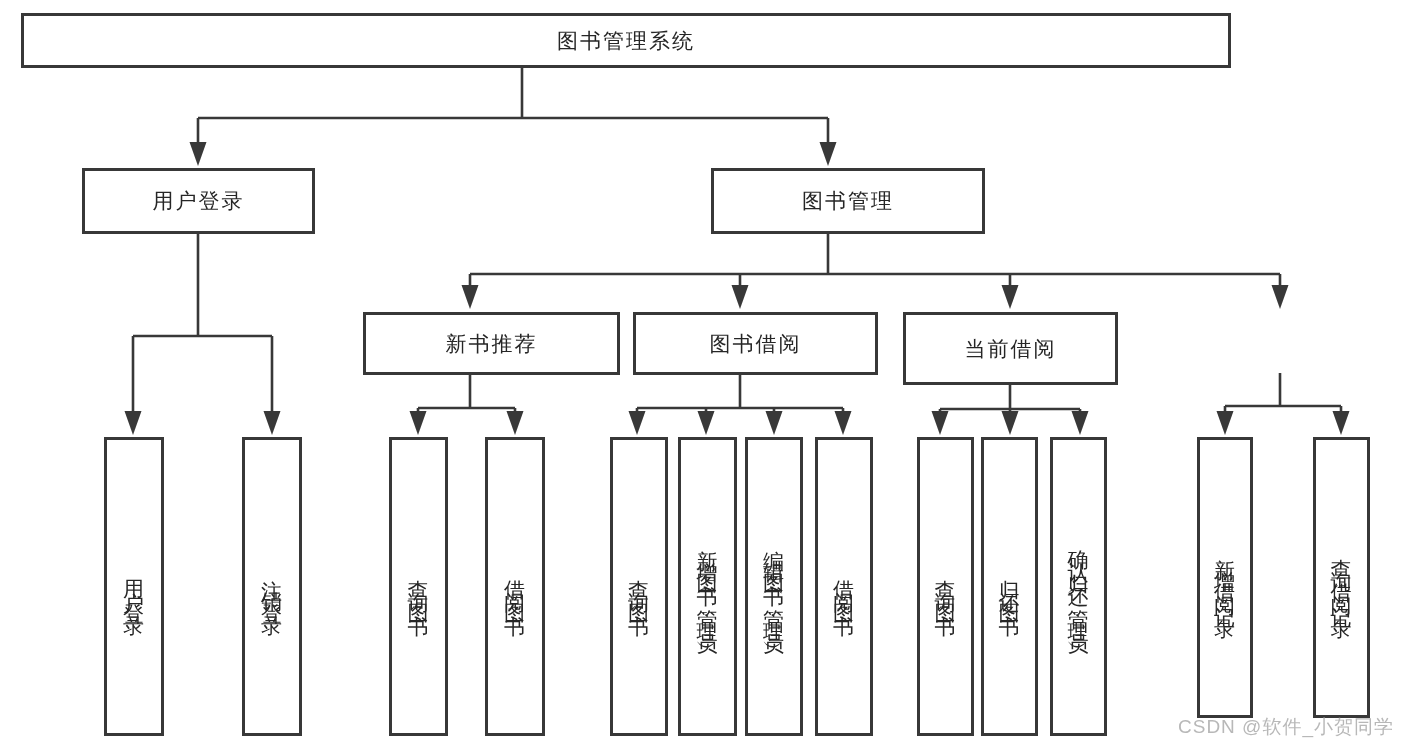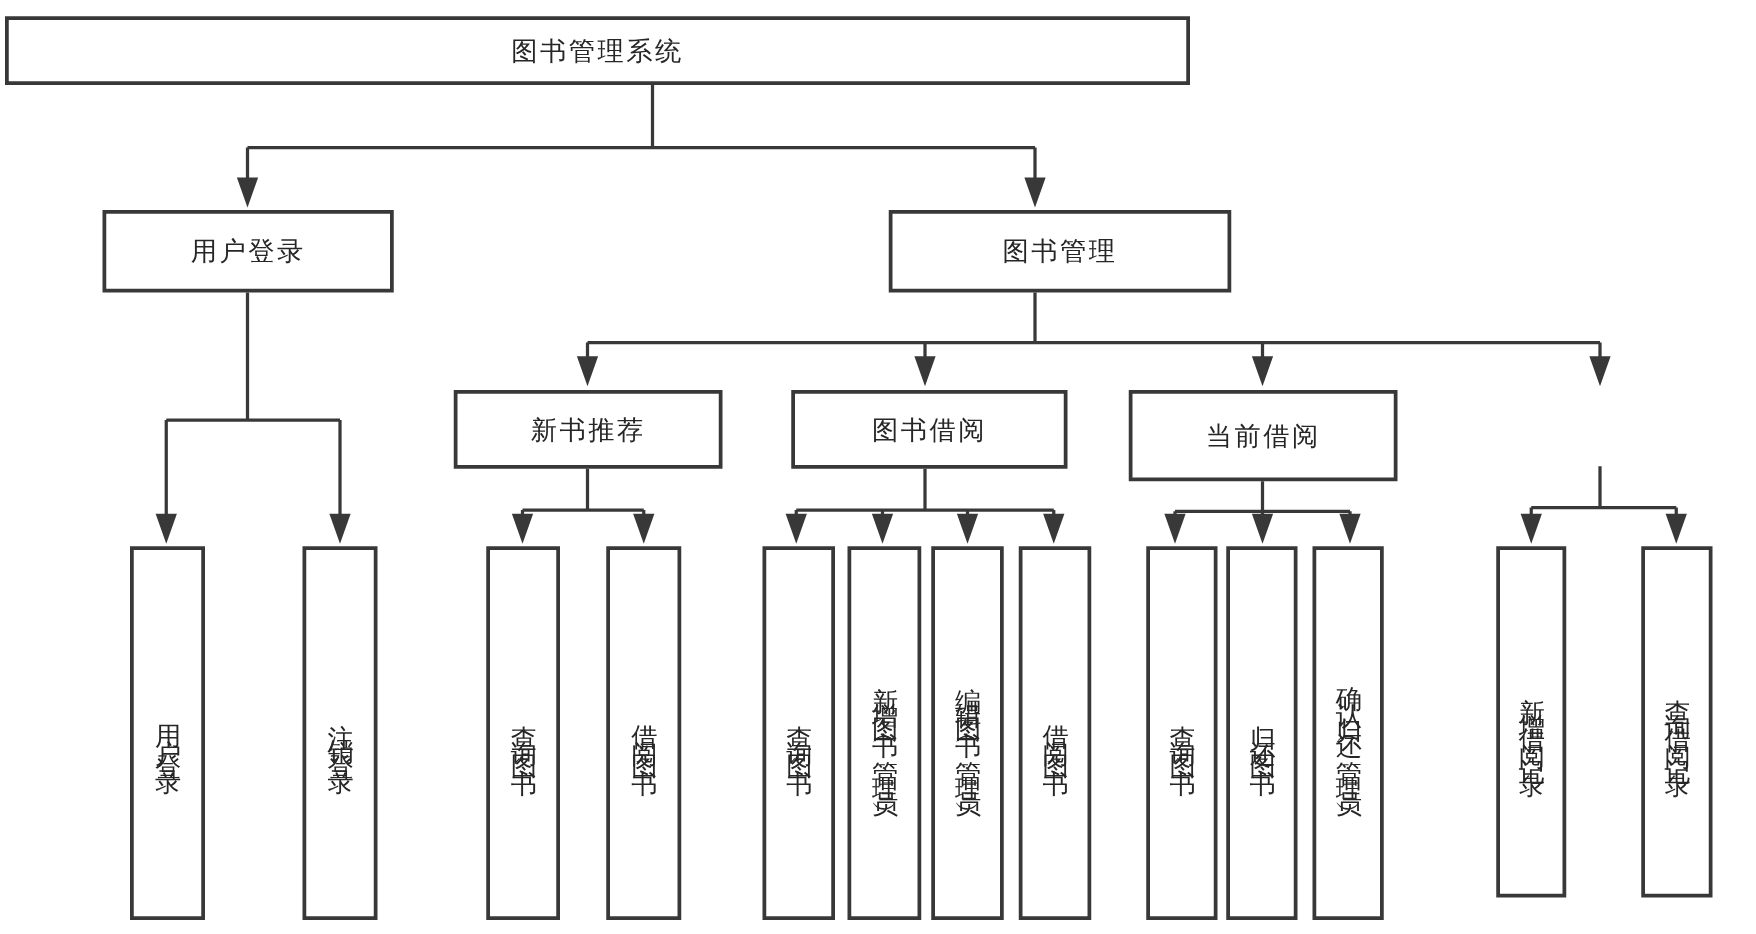--- a/index.html
+++ b/index.html
@@ -116,41 +116,42 @@
 
       <polygon points="931.5,411 948.5,411 940,435"></polygon>
       <polygon points="1001.5,411 1018.5,411 1010,435"></polygon>
       <polygon points="1071.5,411 1088.5,411 1080,435"></polygon>
 
       <polygon points="1216.5,411 1233.5,411 1225,435"></polygon>
       <polygon points="1332.5,411 1349.5,411 1341,435"></polygon>
     </g>
   </svg>
 
-  <div class="box h" style="left:4px; top:13px; width:948px; height:55px">图书管理系统</div>
+  <div class="box h" style="left:21px; top:13px; width:1210px; height:55px">图书管理系统</div>
 
   <div class="box h" style="left:82px; top:168px; width:233px; height:66px">用户登录</div>
   <div class="box h" style="left:711px; top:168px; width:274px; height:66px">图书管理</div>
 
-  <div class="box h" style="left:363px; top:312px; width:215px; height:63px">新书推荐</div>
-  <div class="box h" style="left:633px; top:312px; width:221px; height:63px">图书借阅</div>
+  <div class="box h" style="left:363px; top:312px; width:257px; height:63px">新书推荐</div>
+  <div class="box h" style="left:633px; top:312px; width:245px; height:63px">图书借阅</div>
   <div class="box h" style="left:903px; top:312px; width:215px; height:73px">当前借阅</div>
 
   <div class="box v" style="left:104px; top:437px; width:60px; height:299px">用户登录</div>
   <div class="box v" style="left:242px; top:437px; width:60px; height:299px">注销登录</div>
 
   <div class="box v" style="left:389px; top:437px; width:59px; height:299px">查询图书</div>
   <div class="box v" style="left:485px; top:437px; width:60px; height:299px">借阅图书</div>
 
   <div class="box v" style="left:610px; top:437px; width:58px; height:299px">查询图书</div>
   <div class="box v" style="left:678px; top:437px; width:59px; height:299px">新增图书（管理员）</div>
   <div class="box v" style="left:745px; top:437px; width:58px; height:299px">编辑图书（管理员）</div>
   <div class="box v" style="left:815px; top:437px; width:58px; height:299px">借阅图书</div>
 
   <div class="box v" style="left:917px; top:437px; width:57px; height:299px">查询图书</div>
   <div class="box v" style="left:981px; top:437px; width:57px; height:299px">归还图书</div>
   <div class="box v" style="left:1050px; top:437px; width:57px; height:299px">确认归还（管理员）</div>
 
   <div class="box v" style="left:1197px; top:437px; width:56px; height:281px">新增借阅记录</div>
   <div class="box v" style="left:1313px; top:437px; width:57px; height:281px">查询借阅记录</div>
 
+  <div class="watermark">CSDN @软件_小贺同学</div>
 
 </div>
 
 </body></html>

